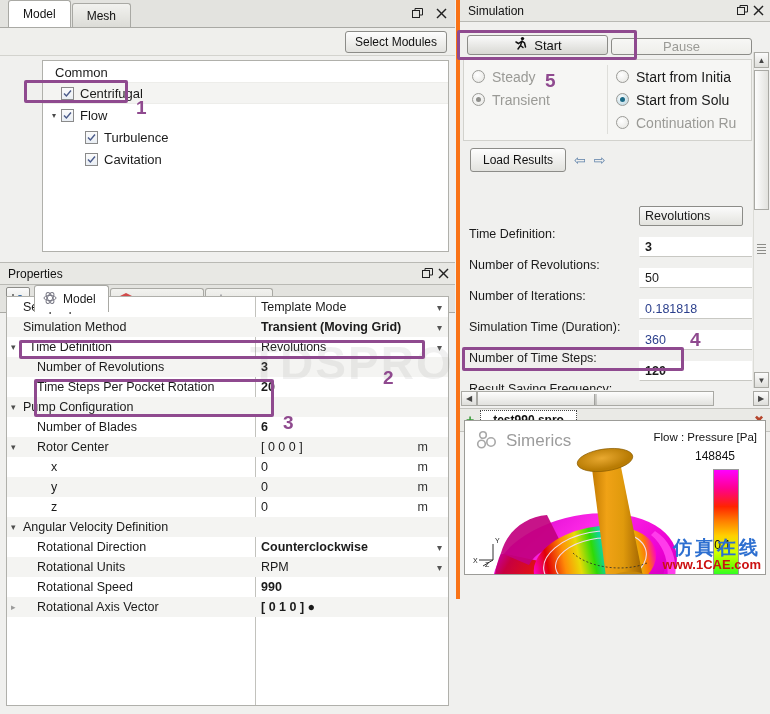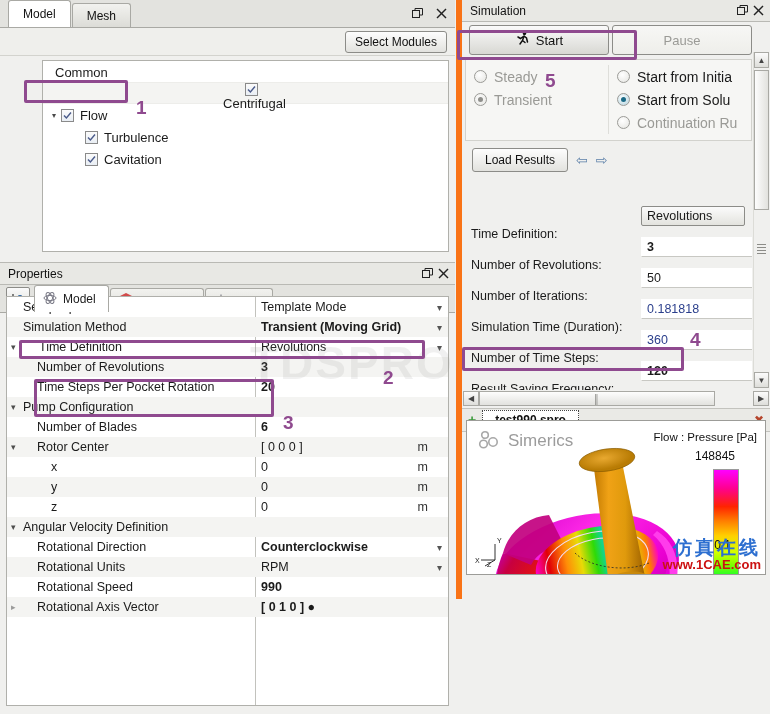--- a/index.html
+++ b/index.html
@@ -75,21 +75,21 @@
     background: #ffffff;
     border: 1px solid #b0b0ab;
     overflow: hidden;
     margin-left: 36px;
   }
   .tree-head { padding: 4px 0 2px 12px; font-size: 13px; color: #1b1b1b; }
   .tree-row {
     height: 22px; display: flex; align-items: center;
     font-size: 13px; color: #1b1b1b; position: relative;
   }
-  .tree-row.alt { background: #f4f4f2; border-top: 1px solid #ededea; border-bottom: 1px solid #ededea; flex-direction: column;}
+  .tree-row.alt { background: #f4f4f2; border-top: 1px solid #ededea; border-bottom: 1px solid #ededea;}
   .expander {
     width: 14px; display: flex; align-items: center; justify-content: center;
     color: #4a4a4a; font-size: 8px;
   }
   .cbx {
     width: 13px; height: 13px; border: 1px solid #8a8a8a;
     background: linear-gradient(#fbfbfb,#e9eef4);
     display: inline-flex; align-items: center; justify-content: center;
     margin-right: 6px; flex: 0 0 auto;
   }
@@ -137,24 +137,24 @@
     padding-left: 6px; position: relative;
   }
   .gval .unit { position: absolute; right: 20px; color: #333; }
   .gval .caret { position: absolute; right: 6px; color: #555; font-size: 8px; }
   .bold { font-weight: bold; }
   .tri { width: 12px; color: #4d4d4d; font-size: 8px; display: inline-block; }
 
   
   #right {
     position: absolute; left: 456px; top: 0; width: 314px; height: 599px;
-    background: #f0f0ee; border-left: 6px solid #f97316;
+    background: #f0f0ee; border-left: 4px solid #f97316;
   }
   .sim-body { position: relative; height: 386px; background: #f0f0ee; overflow: hidden; }
-  .runbar { display: flex; height: 30px; margin: 3px 18px 0 7px; }
+  .runbar { display: flex; height: 30px; margin: 3px 18px 0 7px; align-items: flex-end; }
   .bigbtn {
     flex: 1 1 0; border: 1px solid #8c8c88; border-radius: 3px;
     background: linear-gradient(#fafafa,#d8d8d3);
     display: flex; align-items: center; justify-content: center; gap: 6px;
     font-size: 13px; color: #111;
   }
   .bigbtn.disabled { color: #9a9a96; background: linear-gradient(#f7f7f5,#eeeeea); }
   .grp {
     border: 1px solid #d2d2cd; background: #f6f6f4;
     margin: 4px 18px 0 3px; display: flex; padding: 5px 0 6px 0;
@@ -429,21 +429,21 @@
               <span style="padding-left: 0px;">Simulation Method</span>
             </div>
             <div class="gval">
               <span class="bold">Transient (Moving Grid)</span>
               <span class="caret" style="font-size: 10px;">▾</span>
             </div>
           </div>
           <div class="grow">
             <div class="gname">
               <span class="tri" style="color: rgb(77, 77, 77); font-size: 9px;">▾</span>
-              <span style="padding-left: 16px;">Time Definition</span>
+              <span style="padding-left: 6px;">Time Definition</span>
             </div>
             <div class="gval">
               <span>Revolutions</span>
               <span class="caret" style="font-size: 10px;">▾</span>
             </div>
           </div>
           <div class="grow alt">
             <div class="gname">
               <span class="tri">&nbsp;</span>
               <span style="padding-left: 14px;">Number of Revolutions</span>

